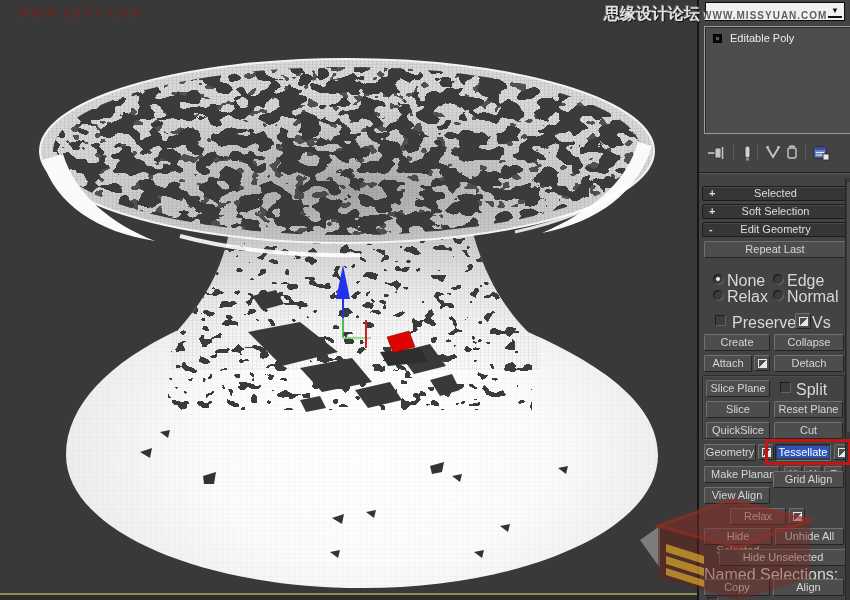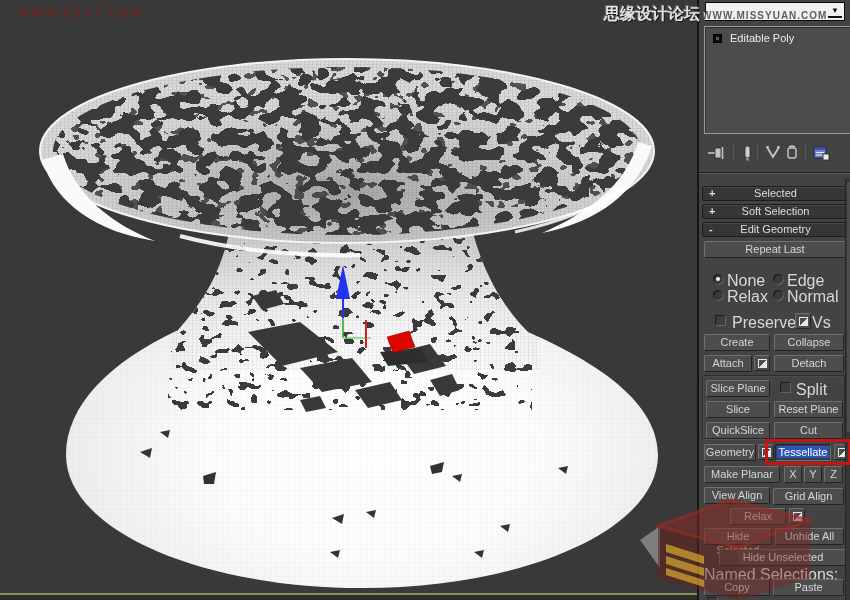--- a/index.html
+++ b/index.html
@@ -302,32 +302,32 @@
     <div class="btn pressed" style="left:76px;top:444px;width:56px"><span class="hl">Tessellate</span></div>
     <div class="sbtn" style="left:135px;top:444px;width:14px"></div>
     <div class="annot" style="left:66px;top:439px;width:86px;height:26px"></div>
 
     <div class="btn" style="left:5px;top:466px;width:76px">Make Planar</div>
     <div class="btn" style="left:85px;top:466px;width:18px">X</div>
     <div class="btn" style="left:105px;top:466px;width:18px">Y</div>
     <div class="btn" style="left:125px;top:466px;width:19px">Z</div>
 
     <div class="btn" style="left:5px;top:487px;width:66px">View Align</div>
-    <div class="btn" style="left:74px;top:488px;width:71px">Grid Align</div>
+    <div class="btn" style="left:74px;top:471px;width:71px">Grid Align</div>
 
     <div class="btn" style="left:31px;top:508px;width:56px">Relax</div>
     <div class="sbtn" style="left:90px;top:508px"></div>
 
     <div class="btn" style="left:5px;top:528px;width:68px">Hide Selected</div>
     <div class="btn" style="left:76px;top:528px;width:69px">Unhide All</div>
     <div class="btn" style="left:20px;top:549px;width:128px">Hide Unselected</div>
 
     <div class="plabel" style="left:5px;top:566px">Named Selections:</div>
     <div class="btn" style="left:5px;top:579px;width:66px">Copy</div>
-    <div class="btn" style="left:74px;top:579px;width:71px">Paste</div>
+    <div class="btn" style="left:74px;top:579px;width:71px">Align</div>
     <div class="chk" style="left:8px;top:597px"></div>
 
     <div class="pscroll">
       <div class="handle"></div>
     </div>
   </div>
 
 </div>
 
 </body></html>

